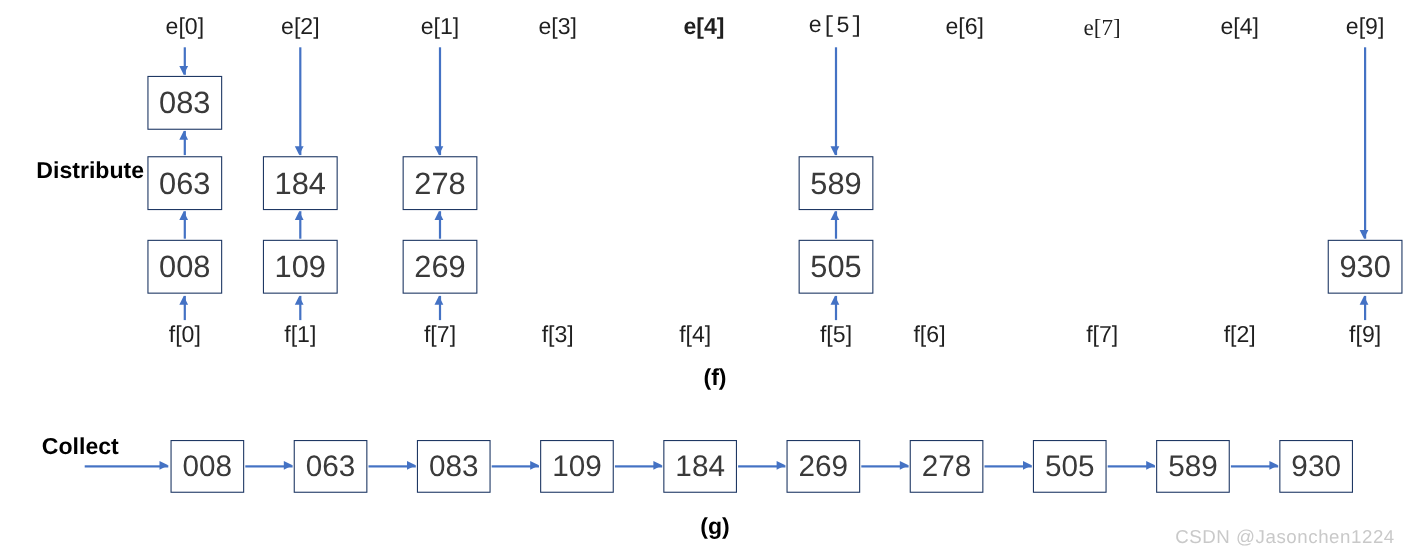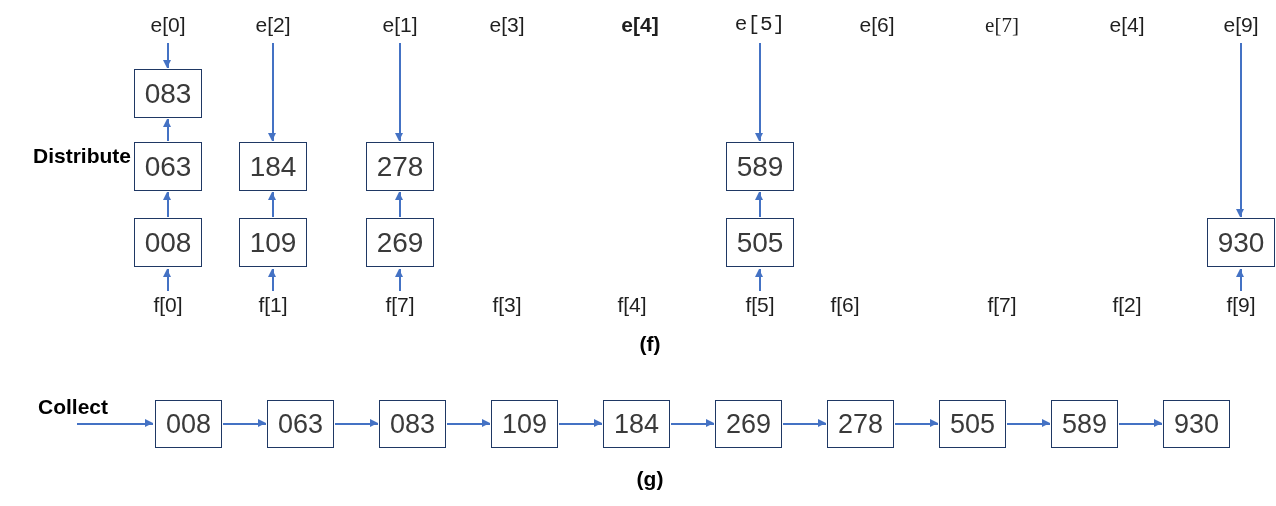--- a/index.html
+++ b/index.html
@@ -192,13 +192,14 @@
       <div class="abs dbox cbox" style="left: 1051px; top: 400px; width: 67px; height: 48px;">589</div>
       <div class="abs" style="left: 1119px; top: 419px; width: 43px; height: 10px;">
         <div class="hline" style="left: 0px; right: 0px; top: 4.25px;"></div>
         <div class="head head-right" style="right: 0px; top: 0.25px;"></div>
       </div>
       <div class="abs dbox cbox" style="left: 1163px; top: 400px; width: 67px; height: 48px;">930</div>
     </div>
 
   <div class="abs caption" style="left:610px;top:467px;">(g)</div>
 
+  <div class="abs watermark" style="right:8px;top:479px;">CSDN @Jasonchen1224</div>
 </div>
 
 </body></html>

